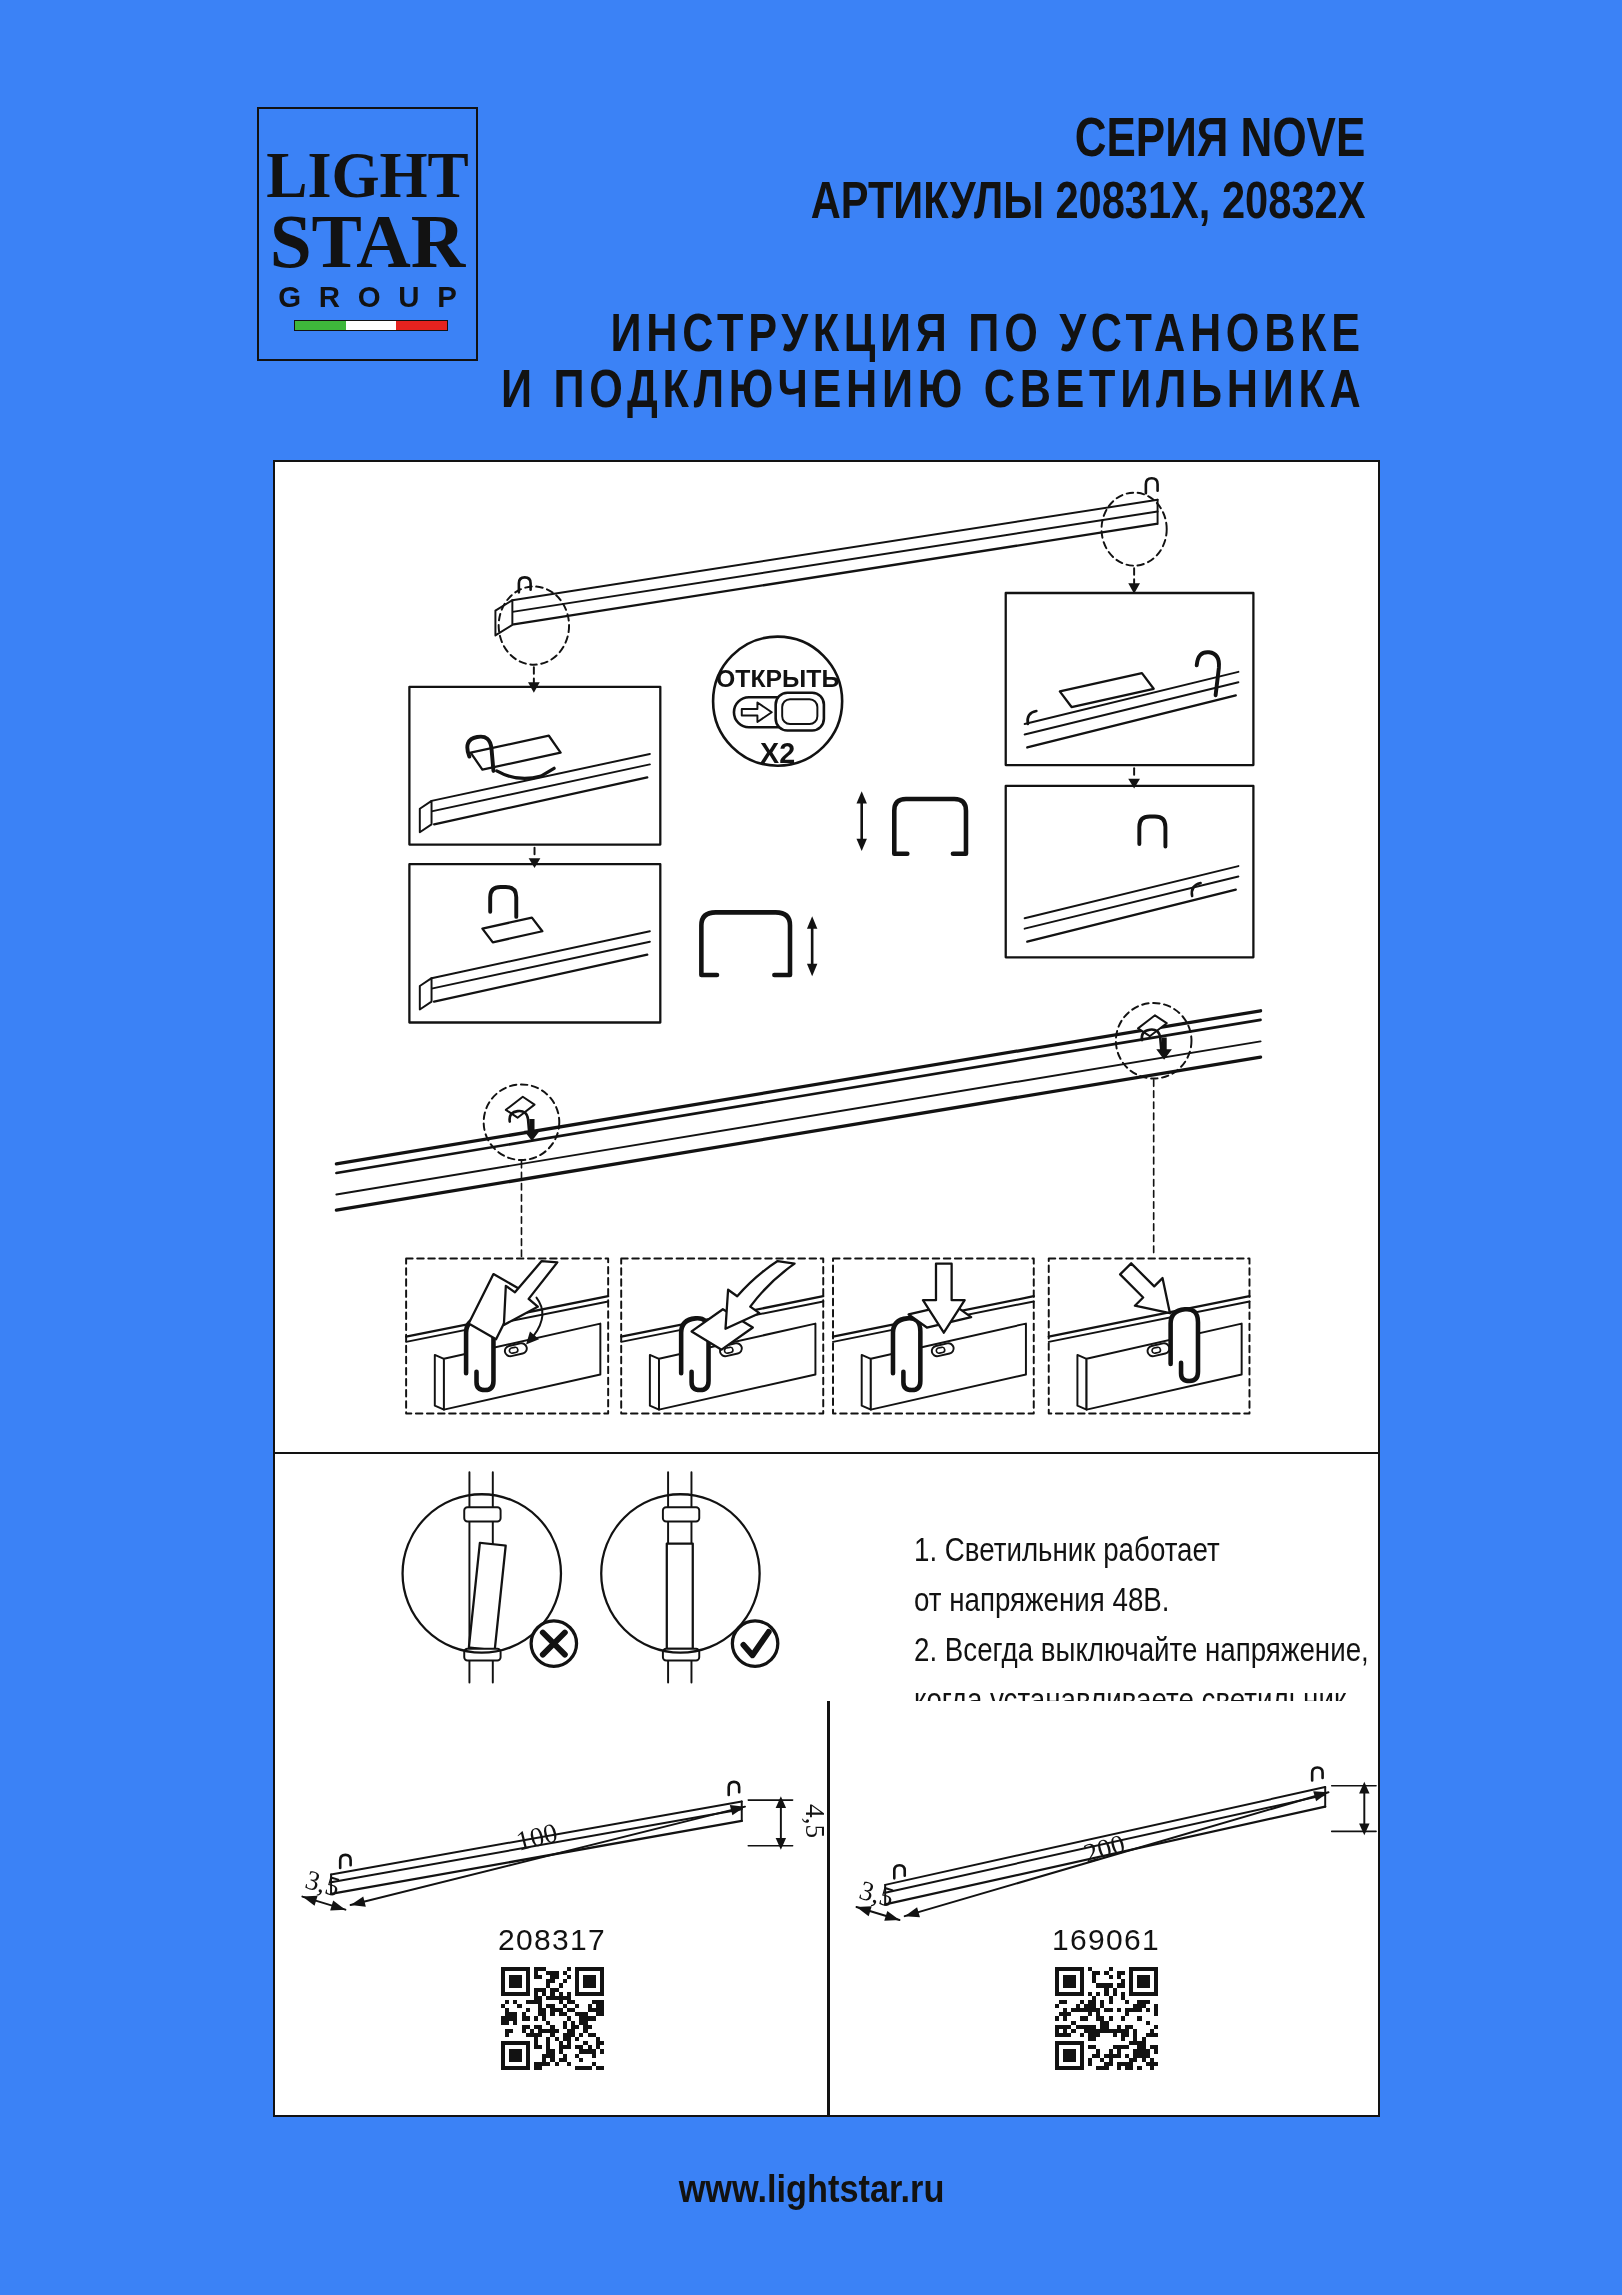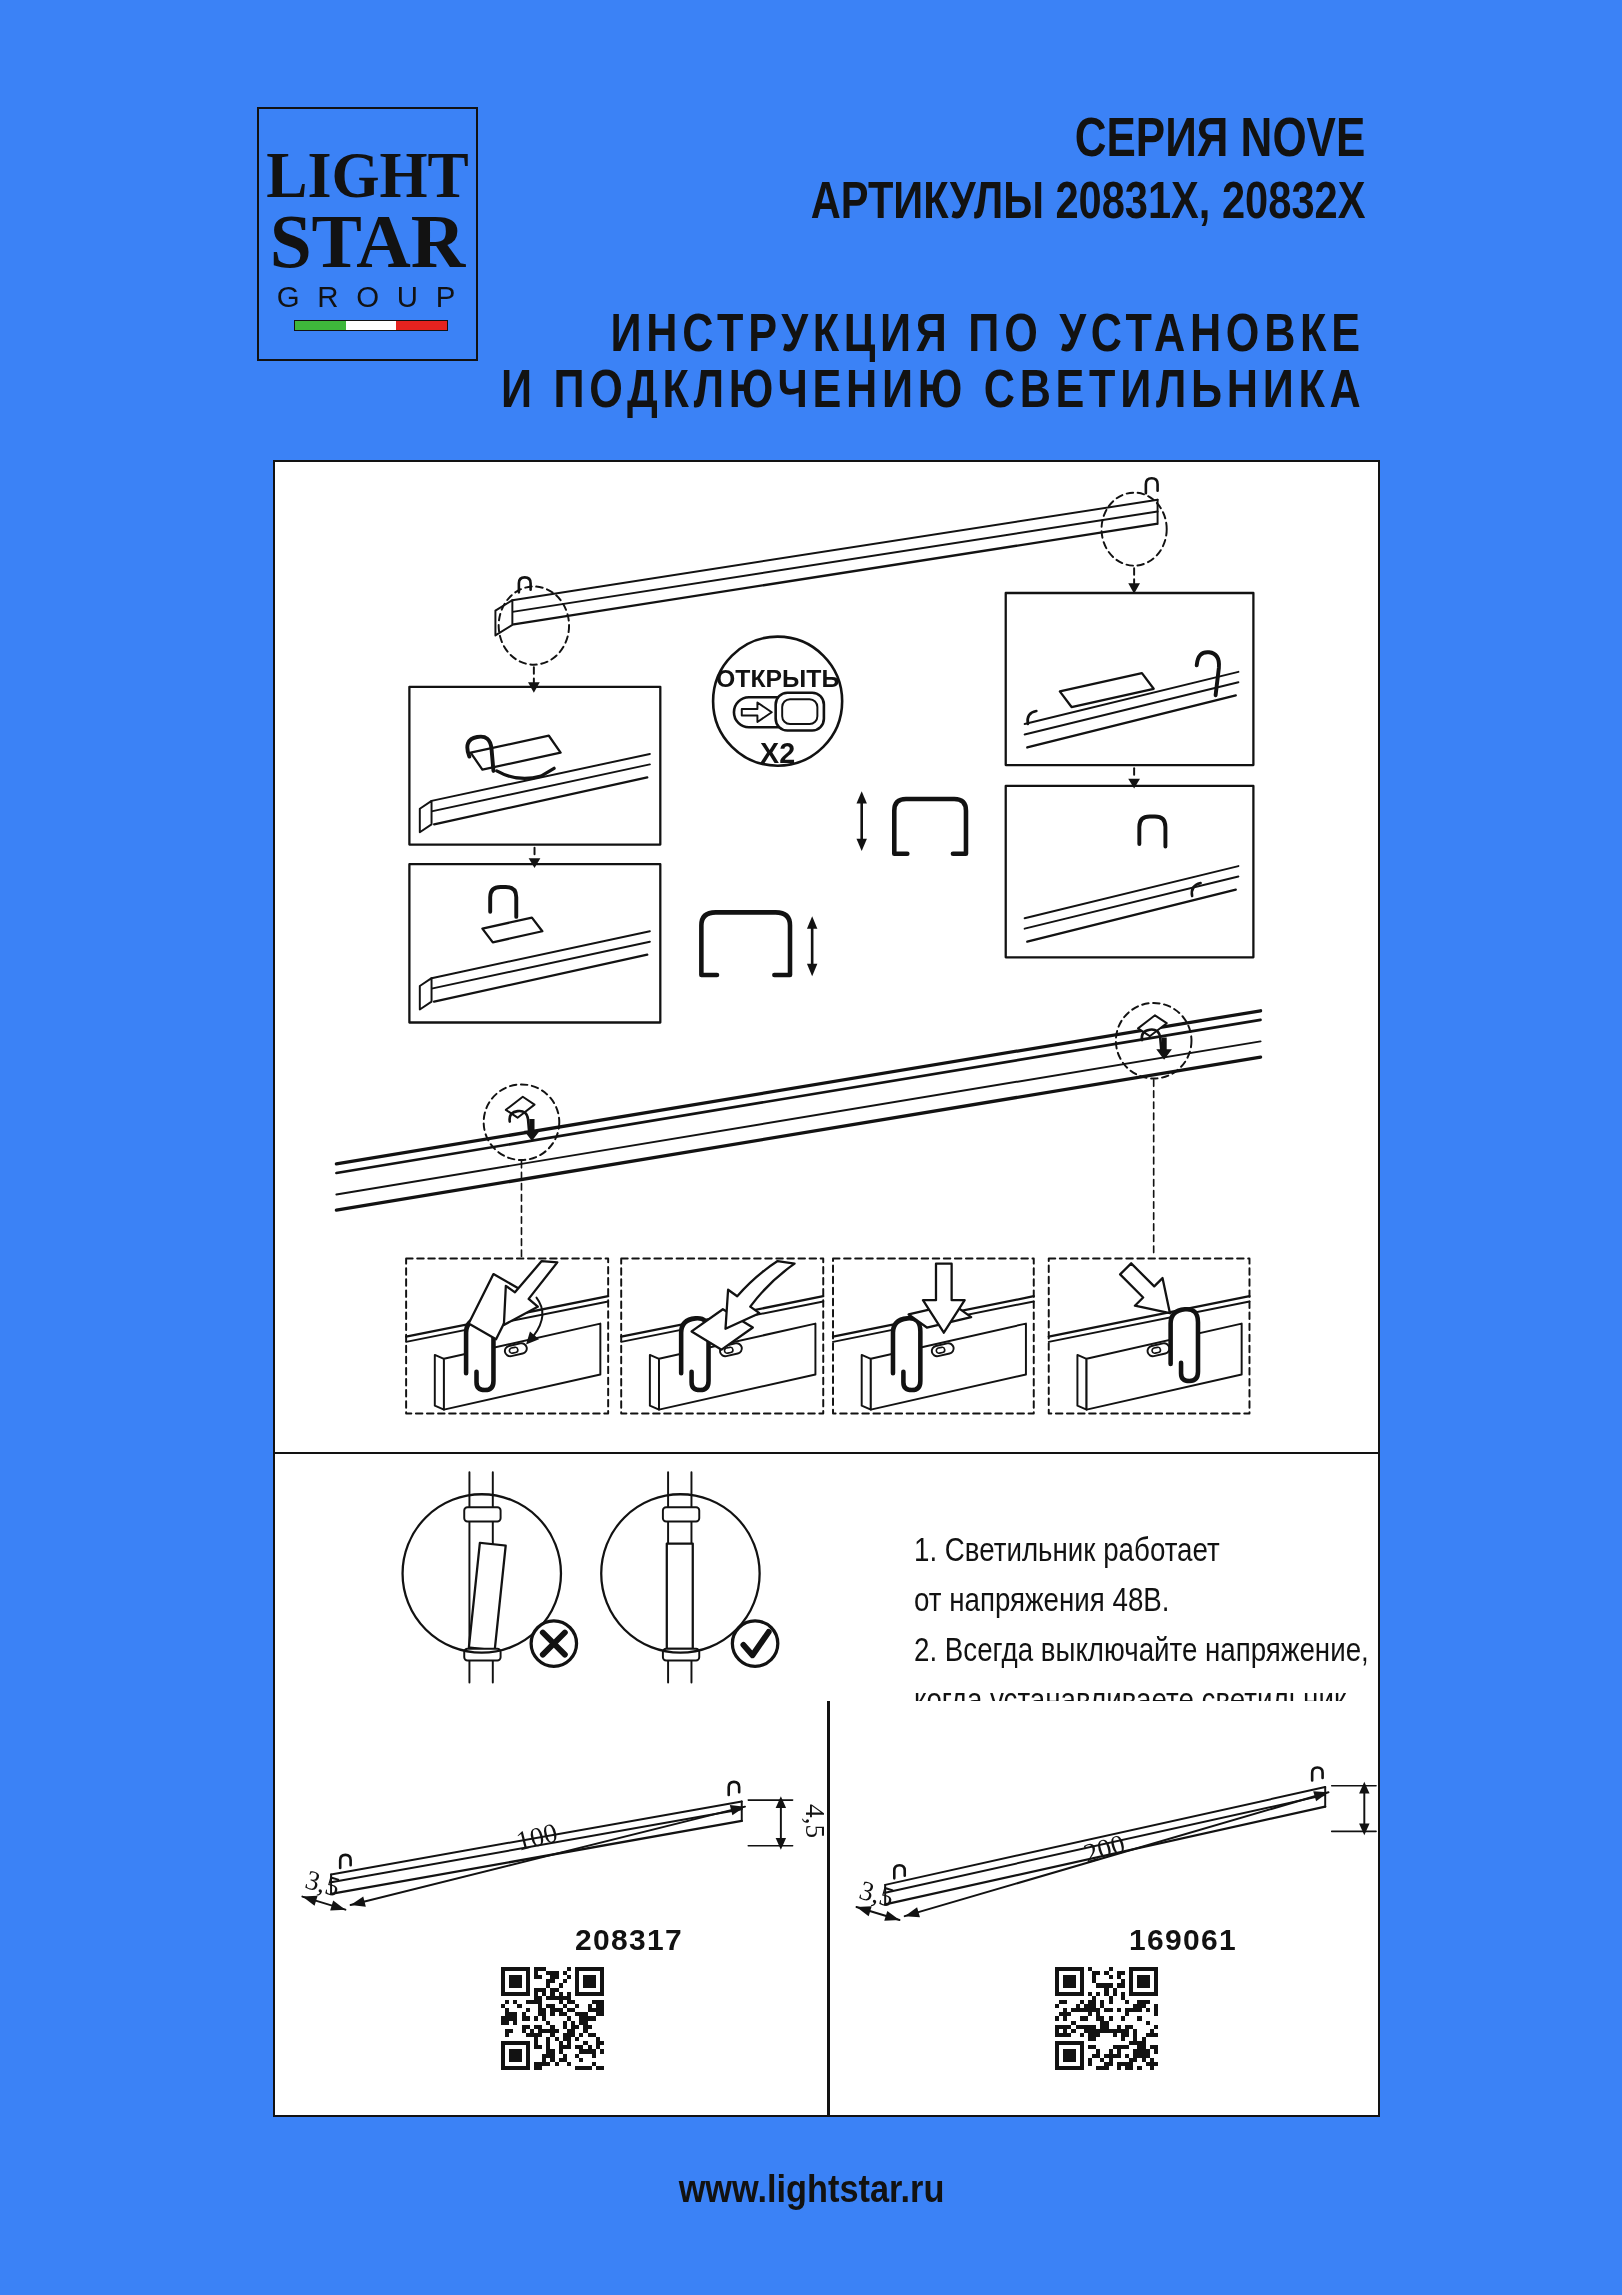--- a/index.html
+++ b/index.html
@@ -5,22 +5,22 @@
   html,body{margin:0;padding:0;background:#888;}
   #page{position:relative;width:1623px;height:2295px;background:#3b82f6;
         font-family:"Liberation Sans",sans-serif;color:#121212;overflow:hidden;}
   .abs{position:absolute;}
   
   #logo-box{left:257px;top:107px;width:221px;height:254px;border:2.6px solid #121212;box-sizing:border-box;}
   .logo-word{position:absolute;left:0;width:100%;text-align:center;
              font-family:"Liberation Serif",serif;font-weight:bold;line-height:1;}
   #logo-light{top:34px;font-size:65px;transform:scaleX(.95);}
   #logo-star{top:94px;font-size:77px;transform:scaleX(.98);}
-  #logo-group{position:absolute;top:171px;left:0;width:100%;text-align:left;
-              font-size:29.4px;font-weight:400;letter-spacing:17.7px;text-indent:17.7px;}
+  #logo-group{position:absolute;top:171px;left:0;width:100%;text-align:center;
+              font-size:29.4px;font-weight:700;letter-spacing:17.7px;text-indent:17.7px;}
   #logo-flag{position:absolute;left:35px;top:211px;width:152px;height:9.2px;display:flex;
              border:1.3px solid #121212;}
   #logo-flag span{flex:1;}
   
   .hline{position:absolute;right:258px;white-space:nowrap;font-weight:bold;line-height:1;
          transform:scaleX(.8);transform-origin:right top;}
   #h-series{top:110px;font-size:55px;}
   #h-articles{top:174px;font-size:52px;}
   #h-title1{top:305px;font-size:54px;letter-spacing:5.9px;}
   #h-title2{top:361px;font-size:54px;letter-spacing:5.9px;}
@@ -28,21 +28,21 @@
   .frame{position:absolute;left:258px;width:1107px;border:2.6px solid #121212;box-sizing:border-box;background:#fff;margin-left:15px;}
   #sec-install{top:460px;height:994px;}
   #sec-notes{top:1454px;height:250px;border-top:none;}
   #sec-products{top:1701px;height:416px;border-top:none;}
   .frame > svg{position:absolute;left:0;top:0;width:100%;height:100%;}
   
   #notes-text{position:absolute;left:639px;top:71px;font-size:33px;line-height:50px;
               transform:scaleX(.84);transform-origin:left top;white-space:nowrap;}
   
   #divider{position:absolute;left:552px;top:0;width:2.6px;height:100%;background:#121212;}
-  .prod-code{position:absolute;width:262px;text-align:right;font-size:30px;font-weight:bold;letter-spacing:1.3px;}
+  .prod-code{position:absolute;width:262px;text-align:center;font-size:30px;font-weight:normal;letter-spacing:1.3px;}
   #code-left{left:146px;top:222px;}
   #code-right{left:700px;top:222px;}
   .qr{position:absolute;width:103px;height:103px;}
   #qr-left{left:226px;top:266px;}
   #qr-right{left:780px;top:266px;}
   
   #footer-url{position:absolute;left:0;top:2167px;width:100%;text-align:center;
               font-size:39px;font-weight:bold;transform:scaleX(.88);}
   
   svg .ln{stroke:#121212;fill:none;stroke-linejoin:round;stroke-linecap:round;}

